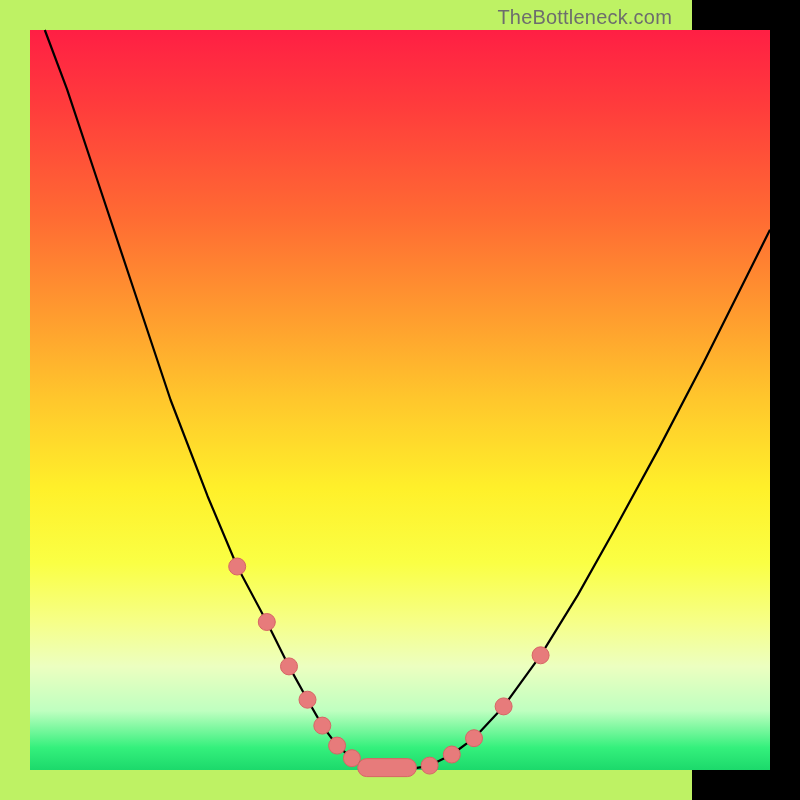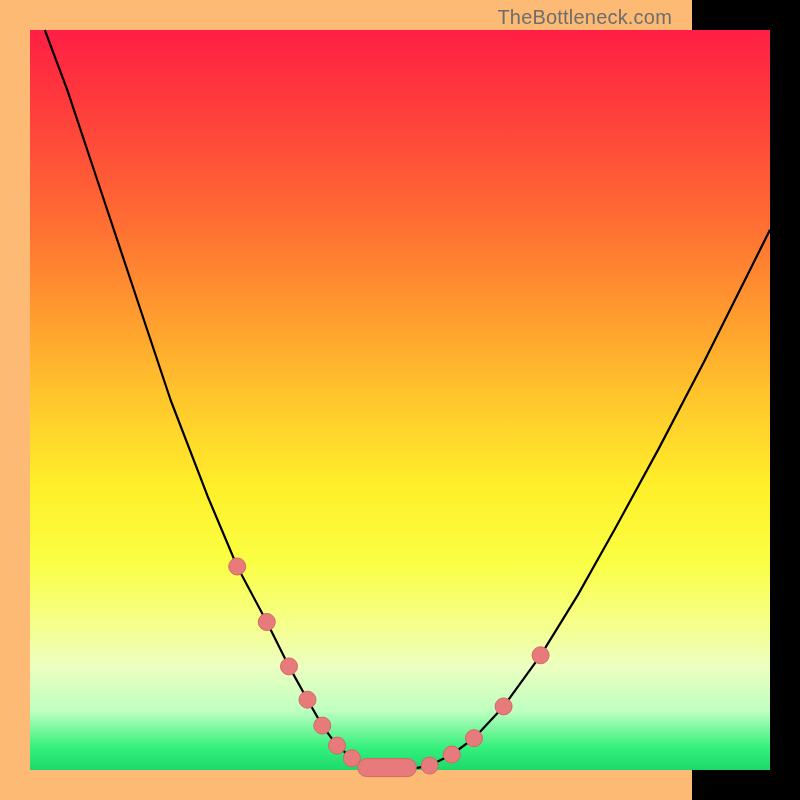--- a/index.html
+++ b/index.html
@@ -8,21 +8,21 @@
     width: 800px;
     height: 800px;
     overflow: hidden;
     background: #000;
     font-family: -apple-system, BlinkMacSystemFont, "Segoe UI", Arial, sans-serif;
   }
   .frame {
     position: relative;
     width: 692px;
     height: 800px;
-    background: #fdba74;
+    background: #bef264;
   }
   .plot-area {
     position: absolute;
     left: 30px;
     top: 30px;
     width: 740px;
     height: 740px;
     background: linear-gradient(
       to bottom,
       #ff1f44 0%,

